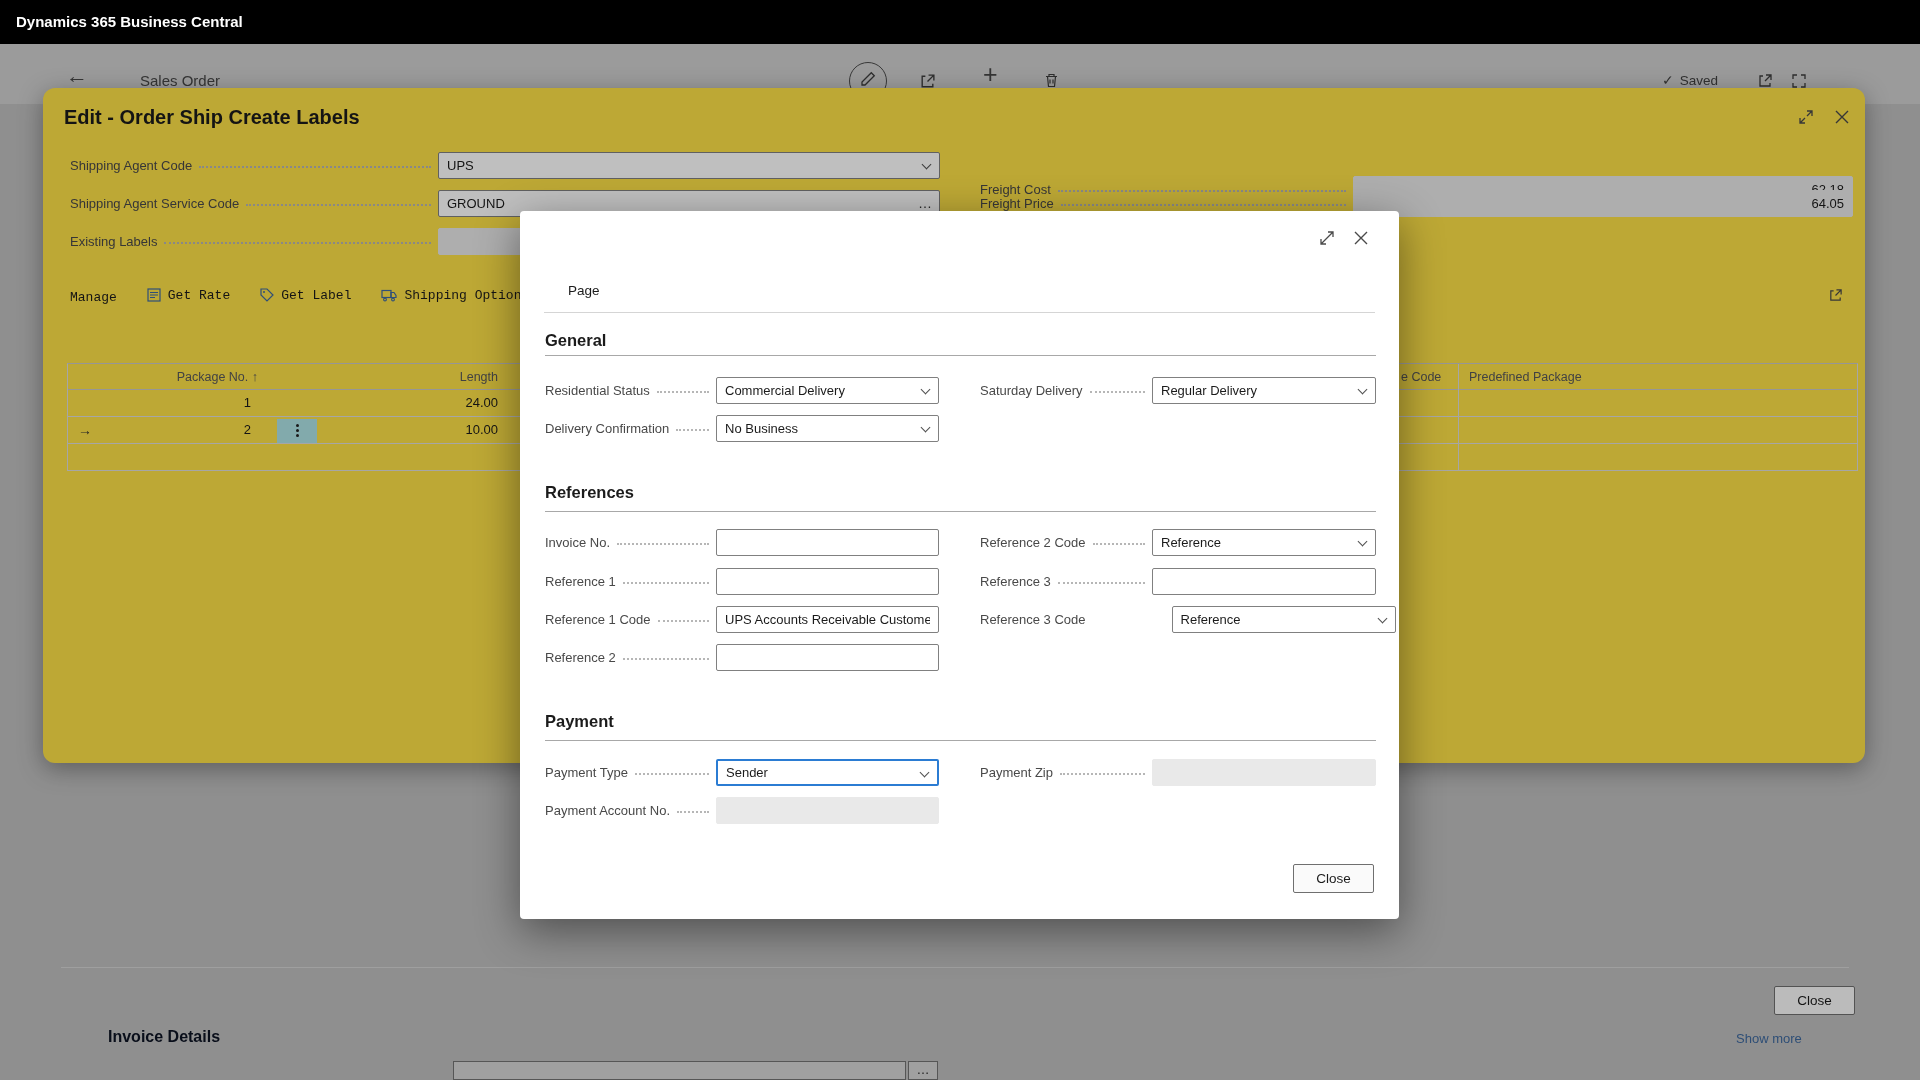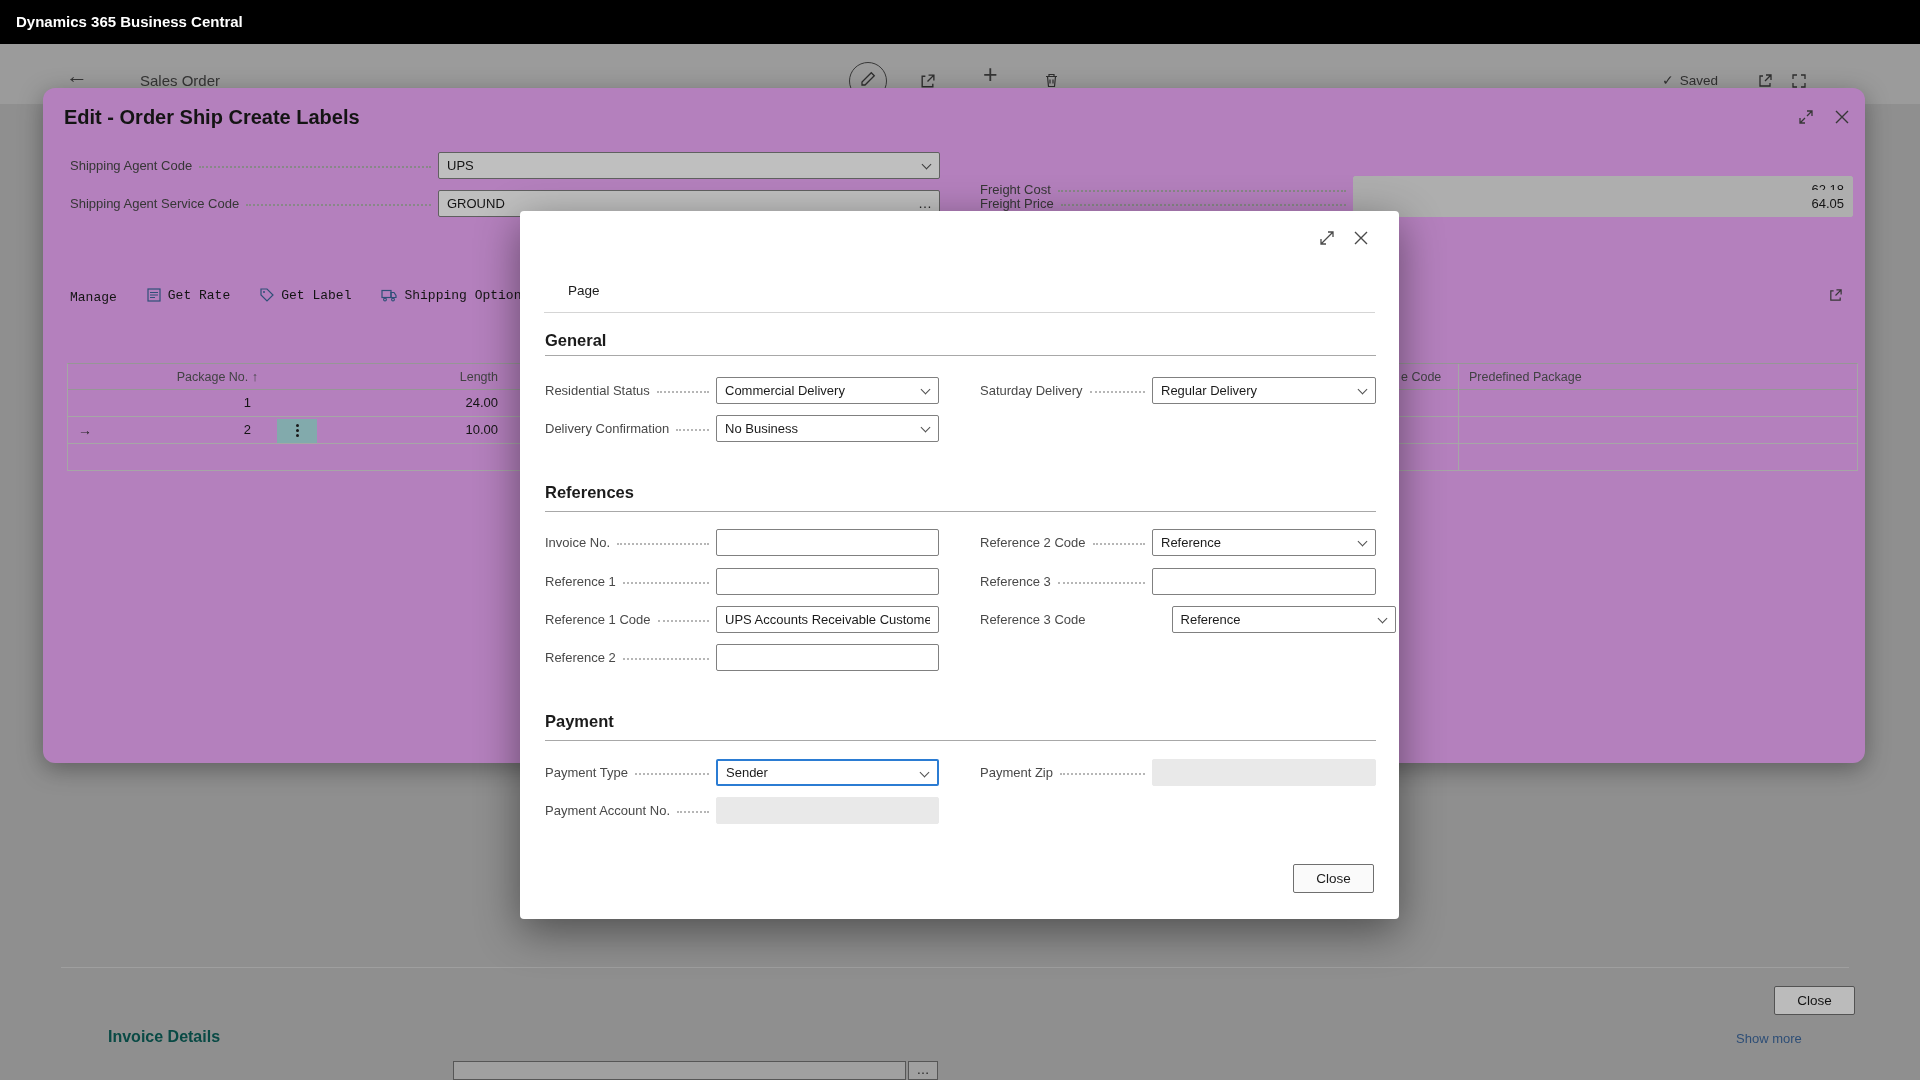--- a/index.html
+++ b/index.html
@@ -9,21 +9,21 @@
     background:#e4e4e4;
     position:relative;
     overflow:hidden;
     color:#1b1b1b;
   }
   .abs { position:absolute; }
 
   
   #page-layer { left:0; top:0; width:1920px; height:1080px; background:#e4e4e4; z-index:0; }
   #overlayA { left:0; top:44px; width:1920px; height:1036px; background:rgba(0,0,0,0.16); z-index:10; }
-  #dialog1 { left:43px; top:88px; width:1822px; height:675px; background:#f0abfc; border-radius:12px;
+  #dialog1 { left:43px; top:88px; width:1822px; height:675px; background:#fde047; border-radius:12px;
              box-shadow:0 6px 24px rgba(0,0,0,0.35); z-index:20; }
   #overlayB { left:0; top:44px; width:1920px; height:1036px; background:rgba(0,0,0,0.25); z-index:30; }
   #dialog2 { left:520px; top:211px; width:879px; height:708px; background:#ffffff; border-radius:4px;
              box-shadow:0 12px 44px rgba(0,0,0,0.45); z-index:40; }
 
   
   .topbar { left:0; top:0; width:1920px; height:44px; background:#000000; }
   .topbar-title { left:16px; top:13px; font-size:15px; font-weight:700; color:#ffffff; }
   .header-band { left:0; top:44px; width:1920px; height:60px; background:#f7f7f7; }
   .pg-icon { color:#555; }
@@ -120,21 +120,21 @@
     </span>
   </div>
   <div class="abs" style="left:1791px; top:73px;">
     <span>
       <svg width="16" height="16" viewBox="0 0 16 16">
           <path d="M2 6V2h4M10 2h4v4M14 10v4h-4M6 14H2v-4" fill="none" stroke="#4a4a4a" stroke-width="1.3"></path>
         </svg>
     </span>
   </div>
 
-  <div class="abs" style="left:108px; top:1028px; font-size:16px; font-weight:700; color:#0f766e;">Invoice Details</div>
+  <div class="abs" style="left:108px; top:1028px; font-size:16px; font-weight:700; color:#0f172a;">Invoice Details</div>
   <div class="abs" style="left:1736px; top:1031px; font-size:13px; color:#4a7dbd;">Show more</div>
   <div class="abs" style="left:453px; top:1061px; width:453px; height:19px; background:#ffffff; border:1px solid #8a8a8a;"></div>
   <div class="abs" style="left:908px; top:1061px; width:30px; height:19px; background:#ffffff; border:1px solid #8a8a8a; text-align:center; font-size:13px; line-height:15px; color:#333;">…</div>
 </div>
 
 <div class="abs" id="overlayA"></div>
 
 <div class="abs" id="dialog1">
   <div class="dlg-title" style="left:21px; top:18px; font-size:20px;">Edit - Order Ship Create Labels</div>
   <div class="dlg-ico" style="left:1753px; top:21px;">
@@ -160,20 +160,25 @@
       <span class="chev"></span>
     </div>
   </div>
   <div class="frow" style="left:27px; top:102px; width:870px;">
     <span class="lbl">Shipping Agent Service Code</span>
     <span class="dots"></span>
     <div class="box" style="width:502px;">
       <span class="val">GROUND</span>
       <span class="assist">…</span>
     </div>
+  </div>
+  <div class="frow" style="left:27px; top:140px; width:870px;">
+    <span class="lbl">Existing Labels</span>
+    <span class="dots"></span>
+    <div class="box gray" style="width:502px;"></div>
   </div>
 
   <div class="frow" style="left:937px; top:64px; width:873px;margin-top:24px;">
     <span class="lbl">Freight Cost</span>
     <span class="dots"></span>
     <div class="box gray rightalign" style="width:500px;">
       <span class="val">62.18</span>
     </div>
   </div>
   <div class="frow" style="left:937px; top:102px; width:873px;">

